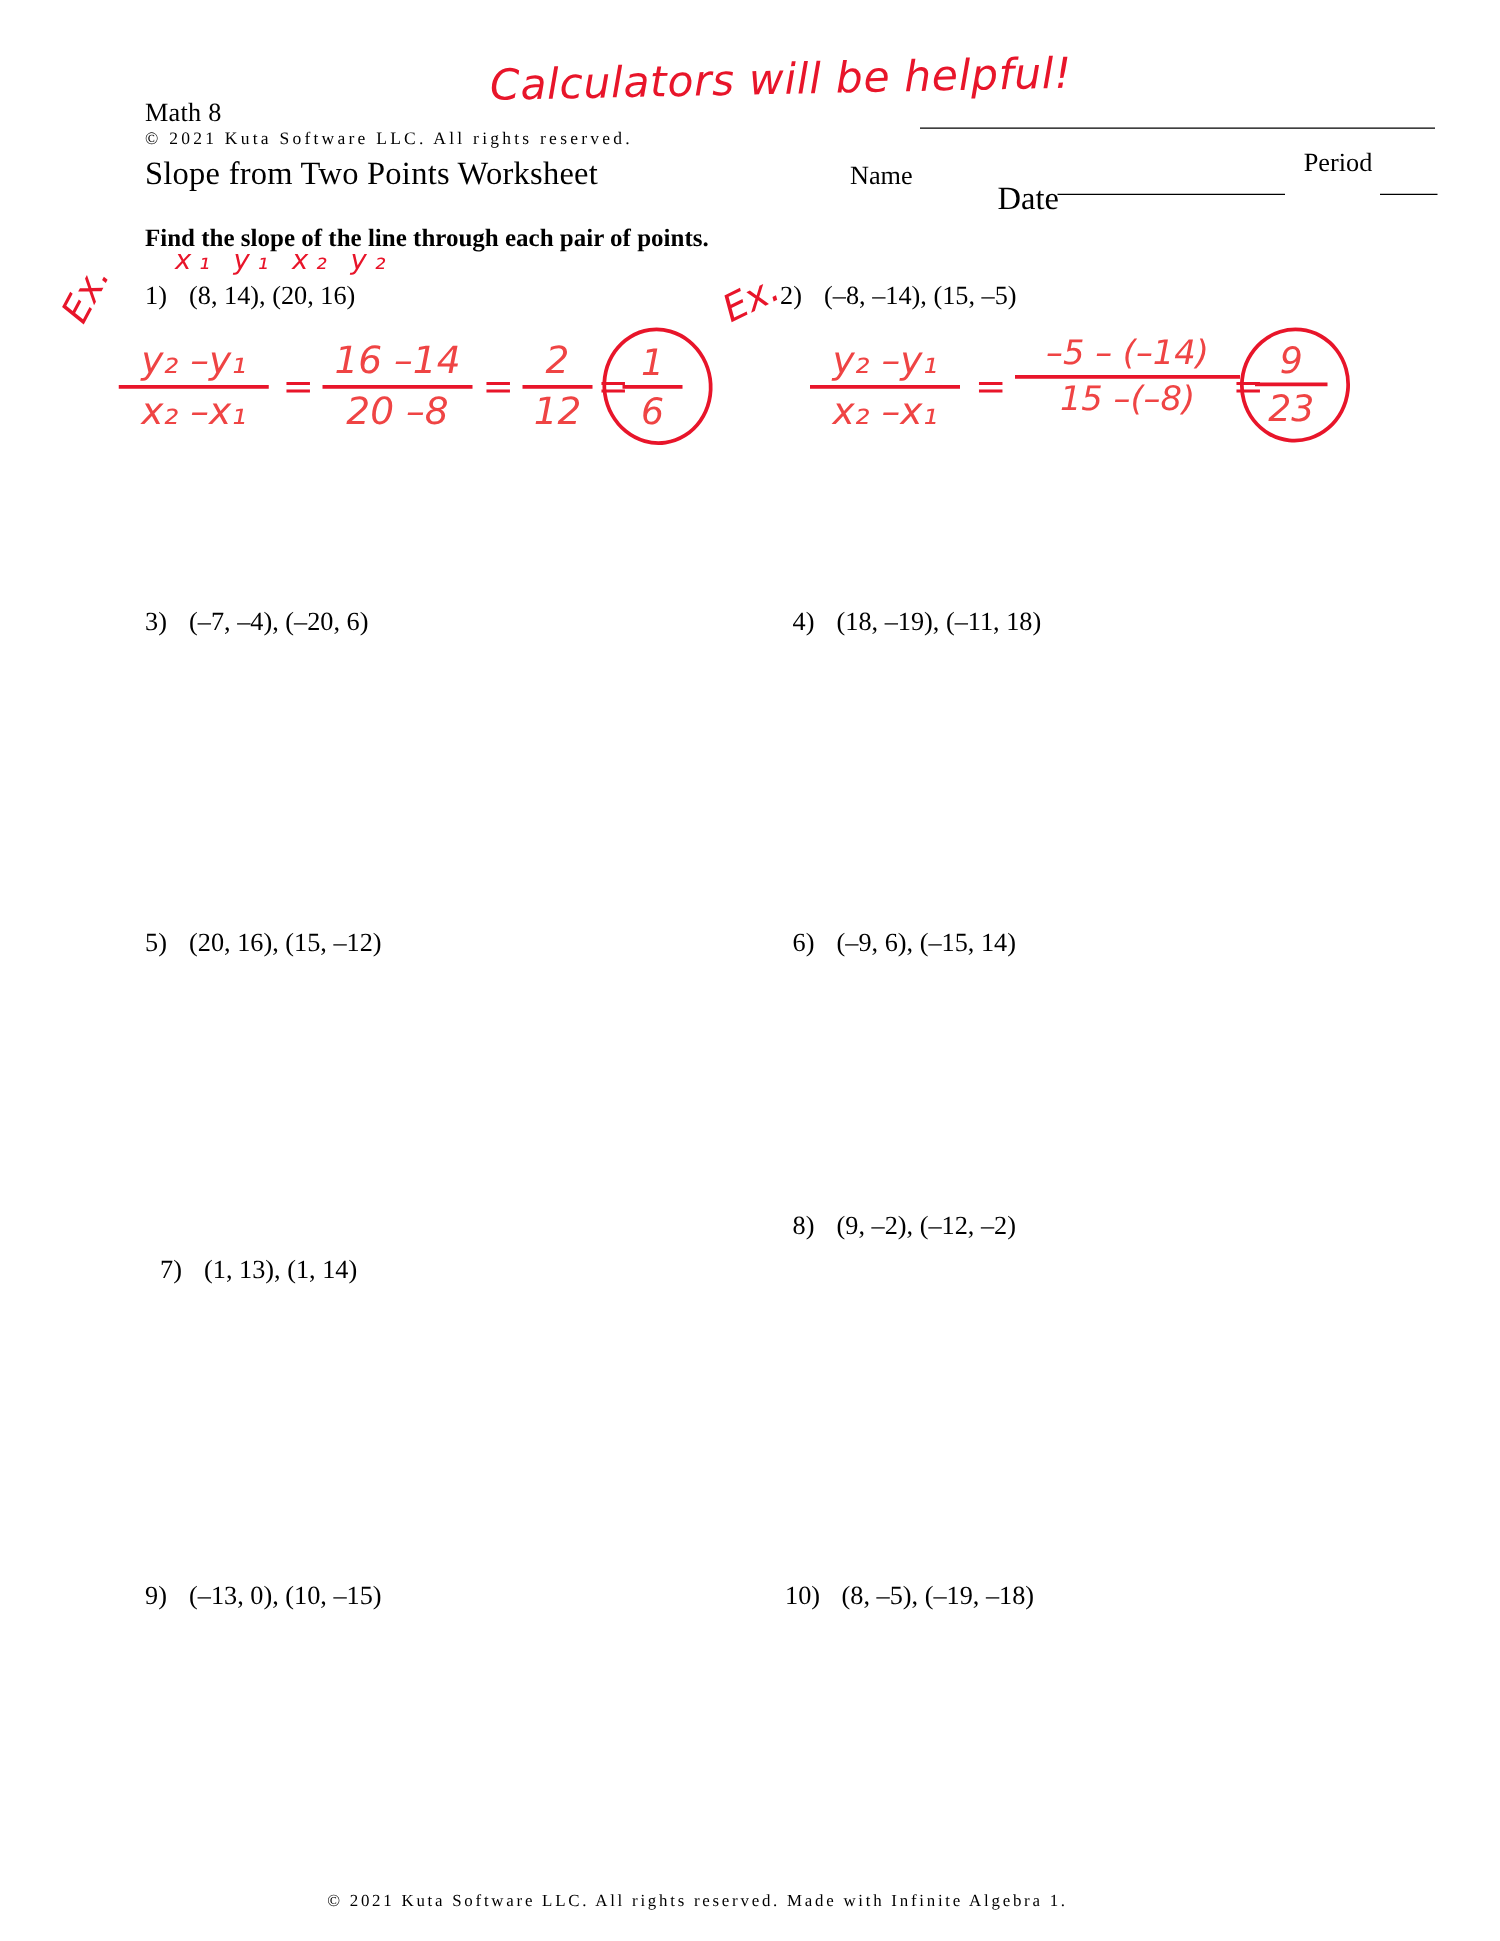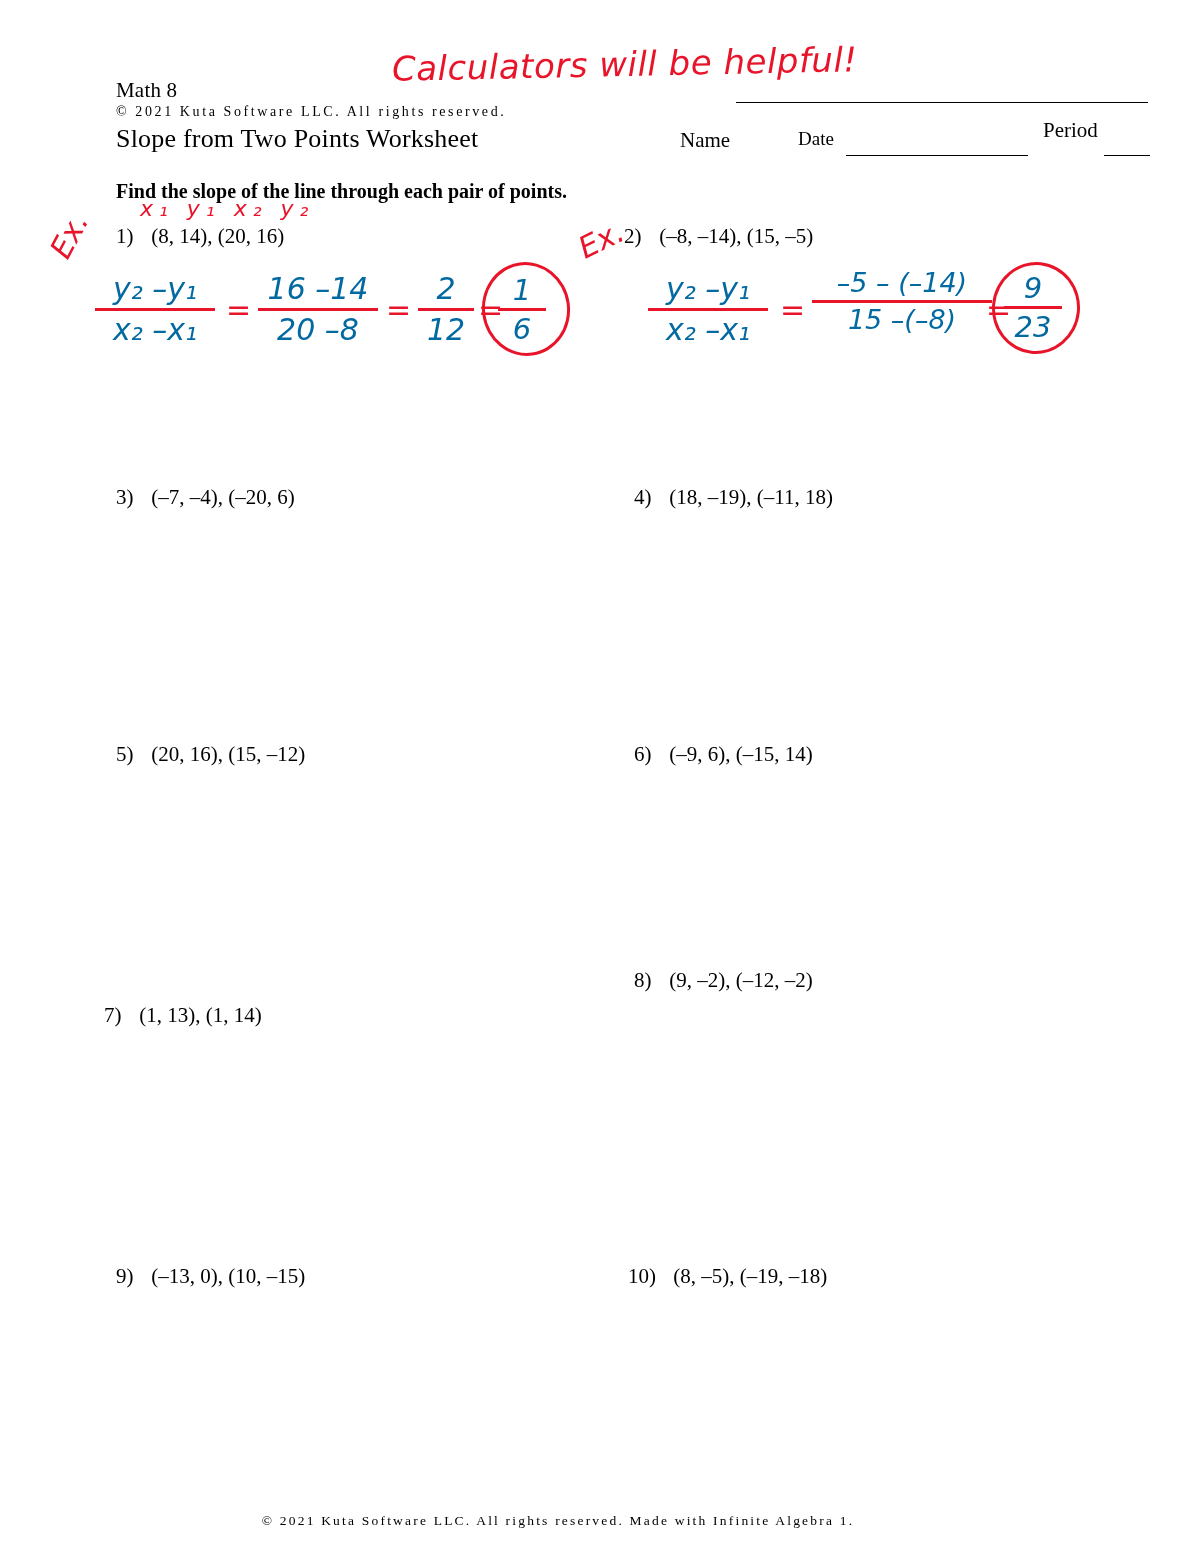--- a/index.html
+++ b/index.html
@@ -49,22 +49,22 @@
     margin-top: 48px;
   }
   .name-rule {
     position: absolute;
     left: 736px; top: 102px;
     width: 412px;
     border-bottom: 1.6px solid #000;
   }
   .date-label {
     position: absolute;
-    left: 798px; top: 128px;
-    font-size: 19px;
+    left: 798px; top: 144px;
+    font-size: 26px;
   }
   .date-rule {
     position: absolute;
     left: 846px; top: 155px;
     width: 182px;
     border-bottom: 1.6px solid #000;
   }
   .period-label {
     position: absolute;
     left: 1043px; top: 118px;
@@ -139,21 +139,21 @@
   .ink-vars1 {
     left: 140px; top: 196px;
     font-size: 22px;
     font-style: italic;
     letter-spacing: 6px;
   }
 
   
   .ink-frac {
     position: absolute;
-    color: #0369a1;
+    color: #ef4444;
     font-family: "DejaVu Sans", sans-serif;
     font-style: italic;
     text-align: center;
     white-space: nowrap;
   }
   .ink-frac .top, .ink-frac .bot {
     display: block;
     line-height: 1.12;
   }
   .ink-frac .bar {
@@ -208,21 +208,21 @@
   <div class="problem" style="left:116px; top:485px;">
     <span class="num">3)</span>
     <span class="pts">(–7, –4), (–20, 6)</span>
   </div>
 
   <div class="problem" style="left:116px; top:742px;">
     <span class="num">5)</span>
     <span class="pts">(20, 16), (15, –12)</span>
   </div>
 
-  <div class="problem" style="left:104px; top:1003px;">
+  <div class="problem" style="left:128px; top:1003px;">
     <span class="num">7)</span>
     <span class="pts">(1, 13), (1, 14)</span>
   </div>
 
   <div class="problem" style="left:116px; top:1264px;">
     <span class="num">9)</span>
     <span class="pts">(–13, 0), (10, –15)</span>
   </div>
 
   <div class="problem" style="left:624px; top:224px;">

